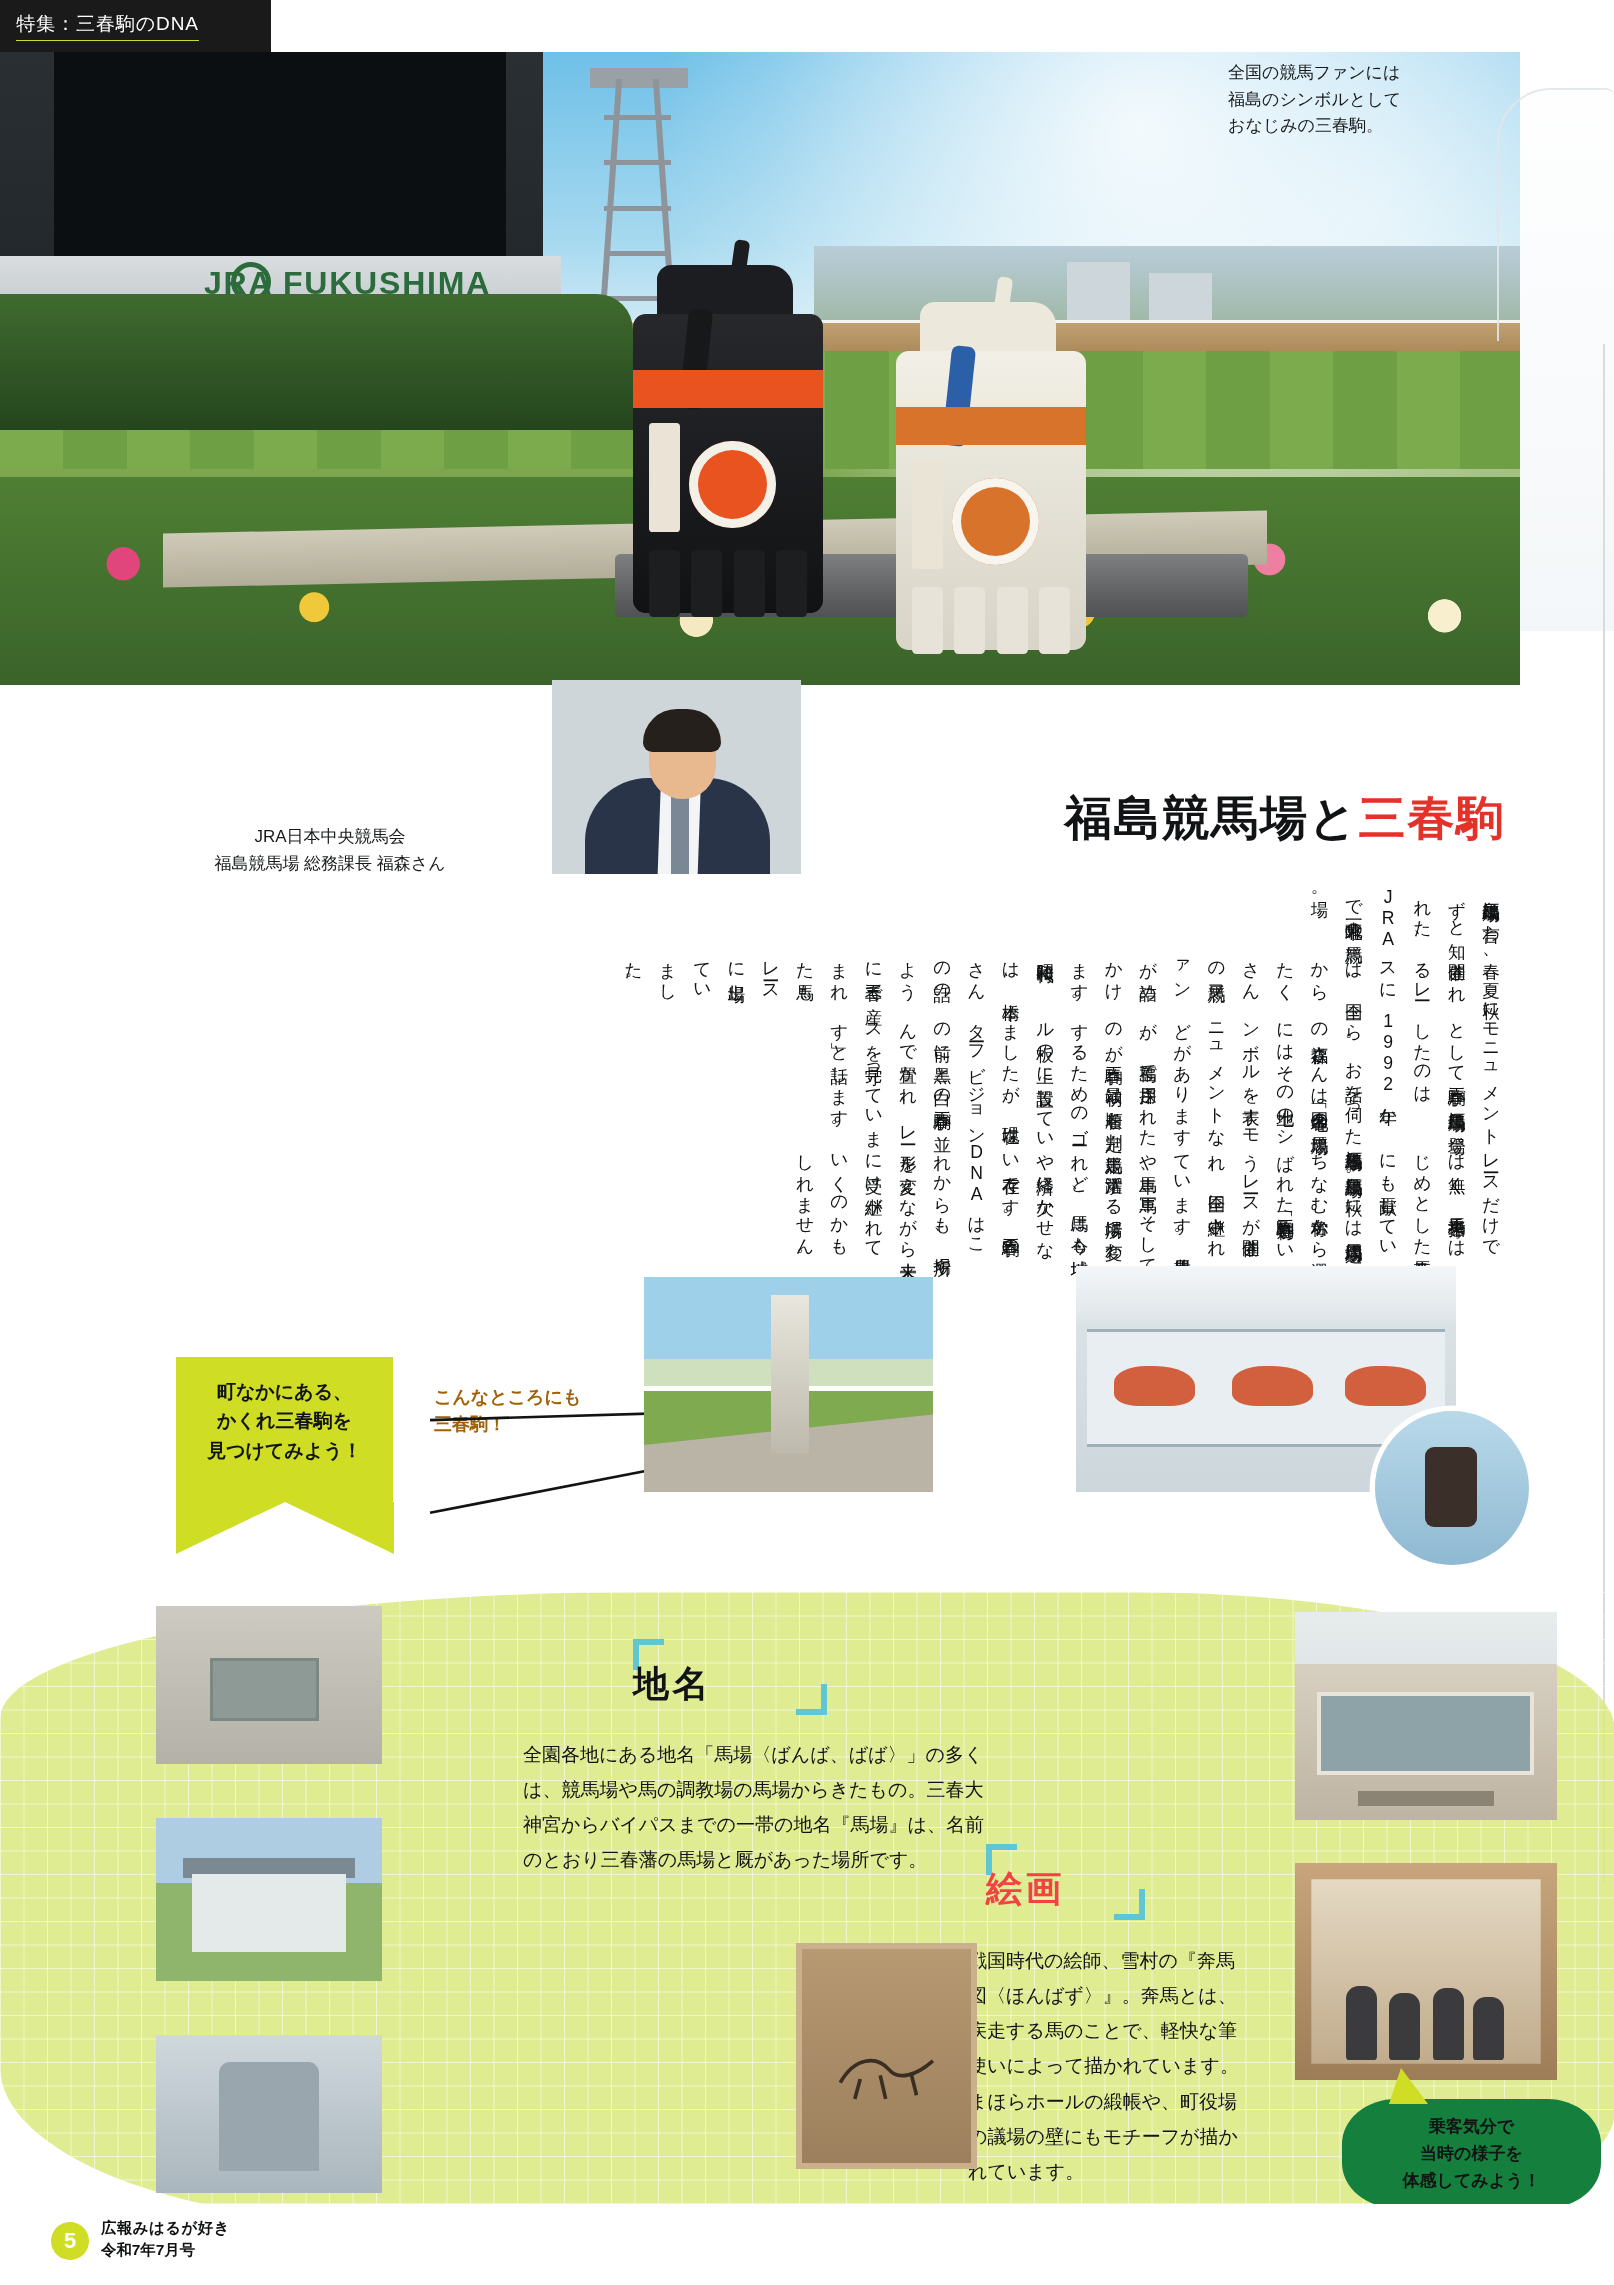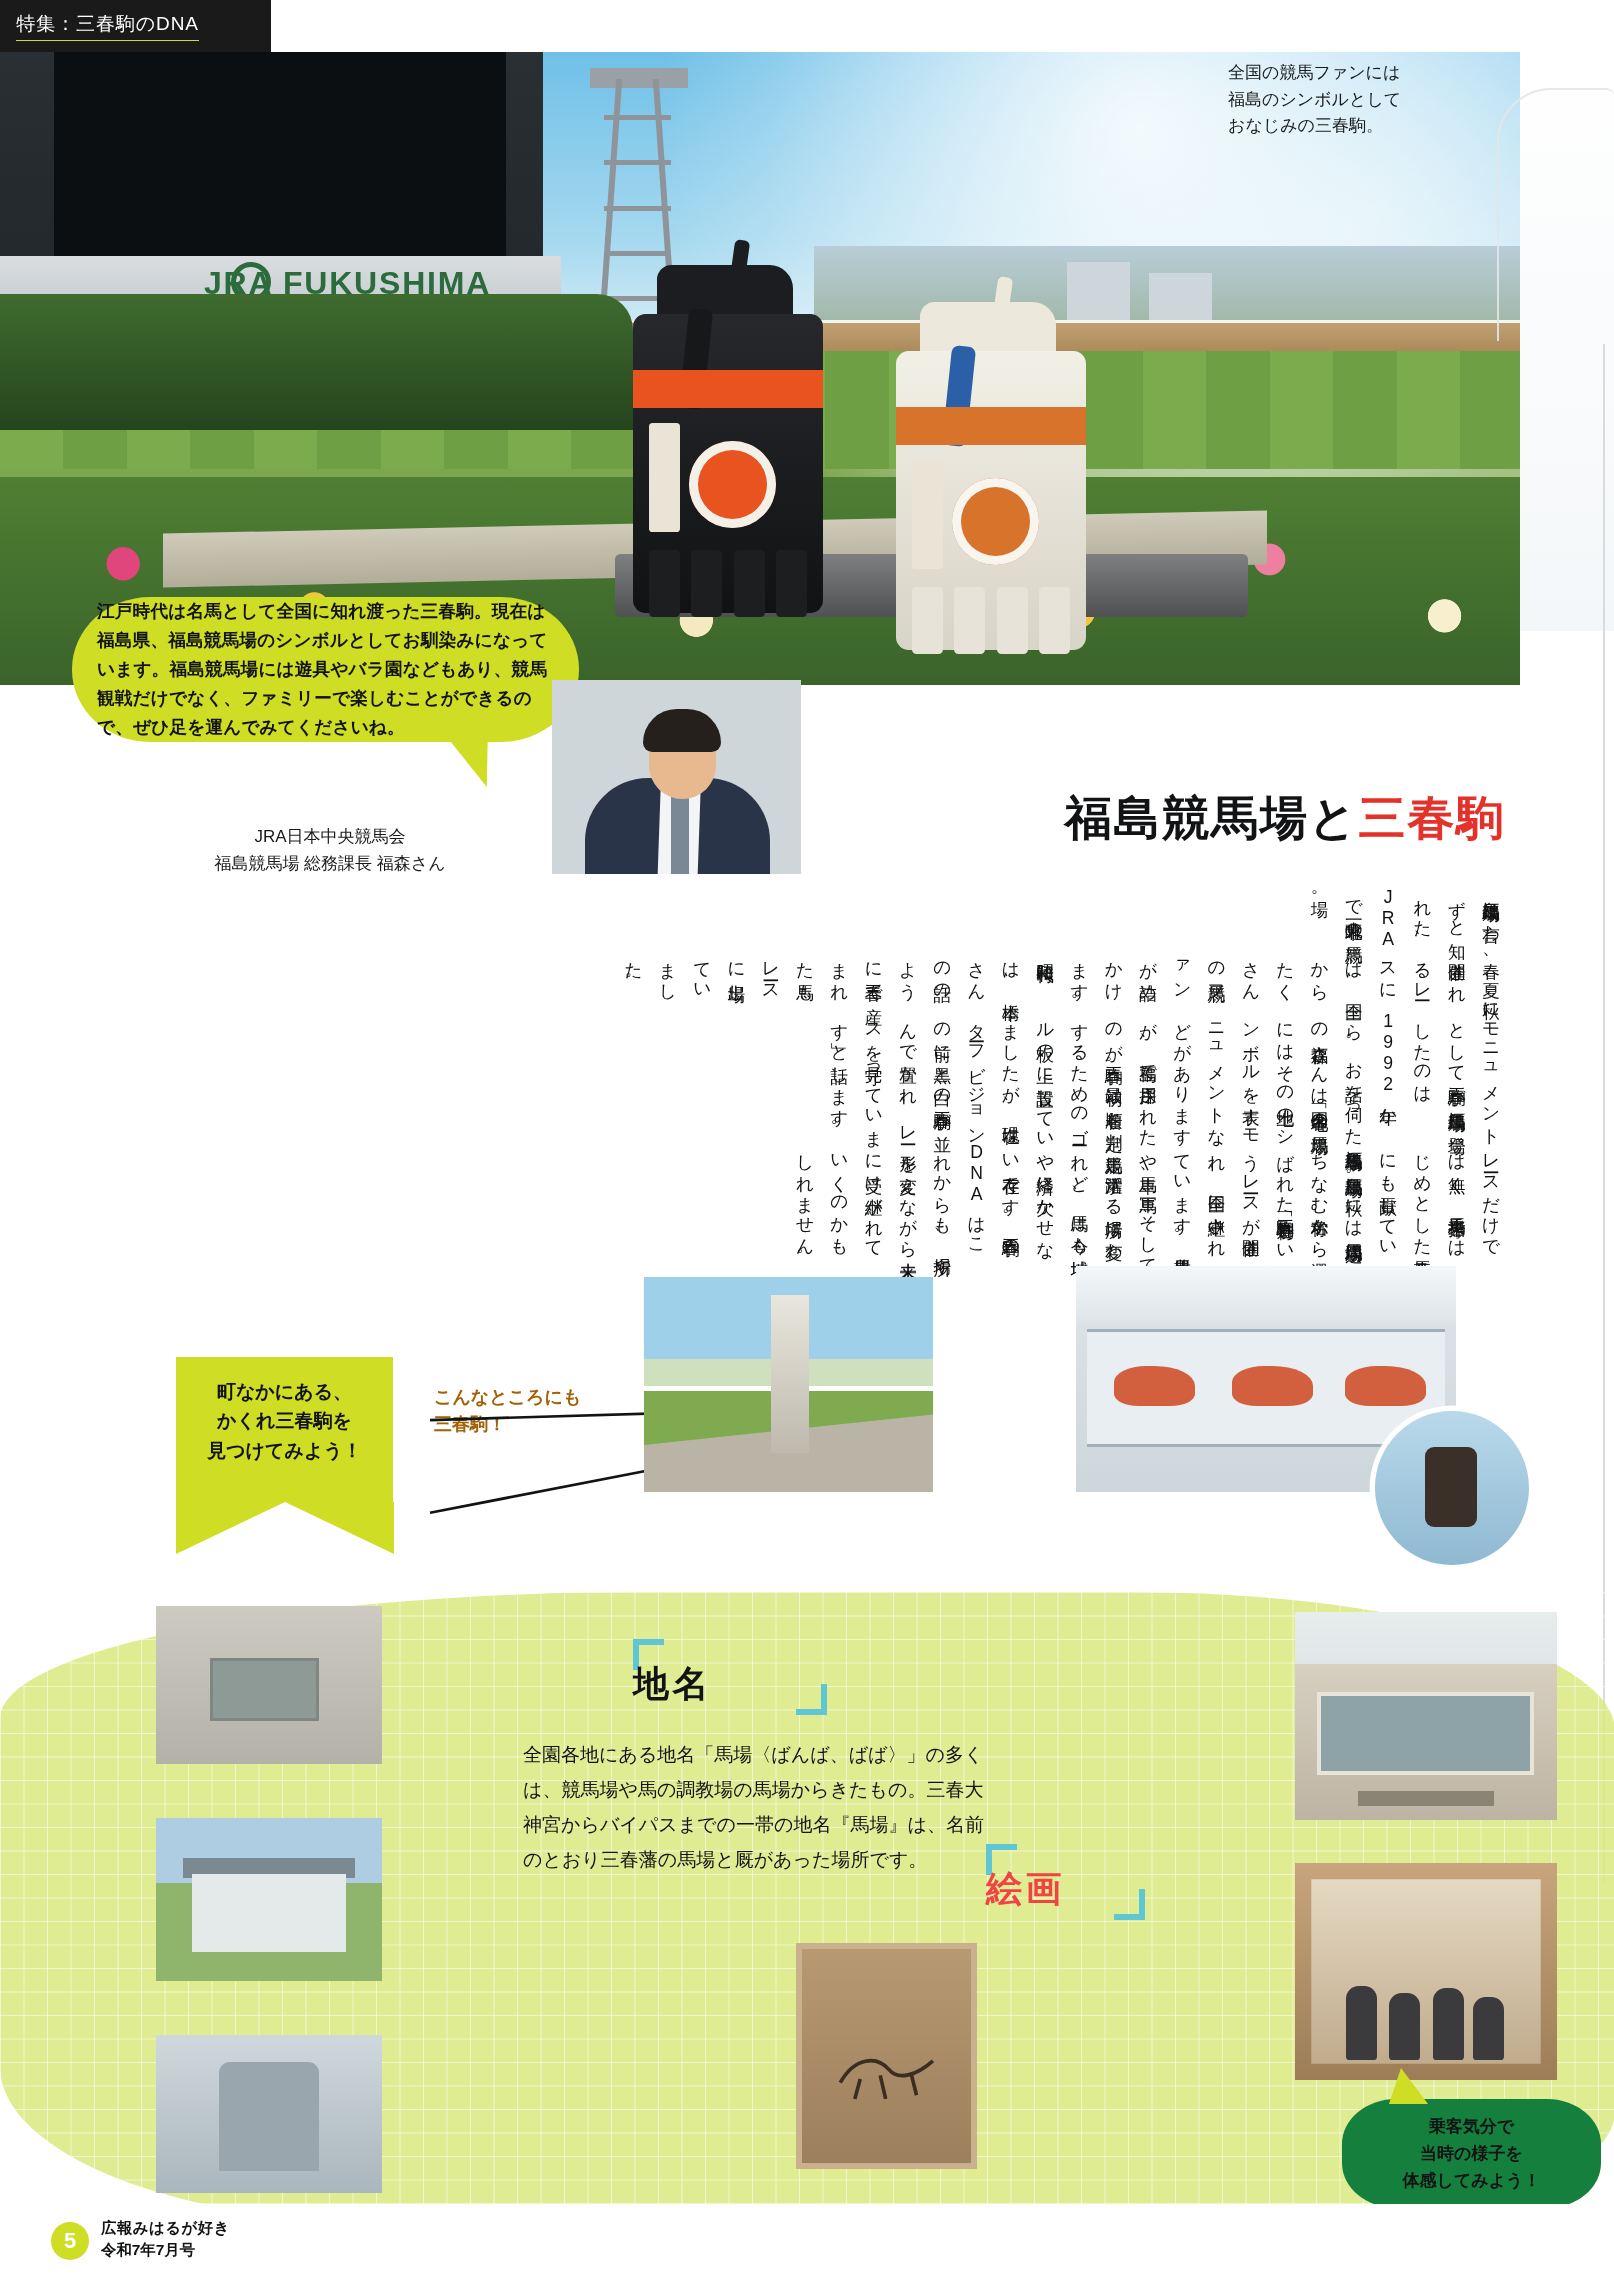--- a/index.html
+++ b/index.html
@@ -505,24 +505,20 @@
     <div class="sketch"></div>
   </div>
   <div class="page-rule"></div>
 
   <div class="cap-topright" style="white-space:pre-line">
     <span>全国の競馬ファンには
 福島のシンボルとして
 おなじみの三春駒。</span>
   </div>
 
-  <div class="bubble-green">
-    <p>江戸時代は名馬として全国に知れ渡った三春駒。現在は福島県、福島競馬場のシンボルとしてお馴染みになっています。福島競馬場には遊具やバラ園などもあり、競馬観戦だけでなく、ファミリーで楽しむことができるので、ぜひ足を運んでみてくださいね。</p>
-    <span class="tail"></span>
-  </div>
 
   <div class="photo portrait">
     <div class="suit"></div>
     <div class="shirt"></div>
     <div class="tie"></div>
     <div class="face"></div>
     <div class="hair"></div>
   </div>
   <div class="cap-portrait" style="white-space:pre-line">
     <span>JRA日本中央競馬会
@@ -590,20 +586,21 @@
   </div>
 
   <div class="q-open"></div>
   <div class="sec-chimei-title">地名</div>
   <div class="q-close"></div>
   <div class="sec-chimei-body">全園各地にある地名「馬場〈ばんば、ばば〉」の多くは、競馬場や馬の調教場の馬場からきたもの。三春大神宮からバイパスまでの一帯の地名『馬場』は、名前のとおり三春藩の馬場と厩があった場所です。</div>
 
   <div class="q-open2"></div>
   <div class="sec-kaiga-title">絵画</div>
   <div class="q-close2"></div>
+  <div class="sec-kaiga-body">戦国時代の絵師、雪村の『奔馬図〈ほんばず〉』。奔馬とは、疾走する馬のことで、軽快な筆使いによって描かれています。まほらホールの緞帳や、町役場の議場の壁にもモチーフが描かれています。</div>
 
   <div class="photo p-paint">
     <div class="horse-ink">
       <svg viewBox="0 0 120 70" aria-hidden="true">
         <path d="M8 48 C24 20 48 18 62 34 C72 46 92 40 110 24" stroke="#3a2d22" stroke-width="4" fill="none"></path>
         <path d="M30 44 L24 66 M52 40 L58 66 M86 38 L92 62" stroke="#3a2d22" stroke-width="4" fill="none"></path>
       </svg>
     </div>
   </div>
   <div class="cap-paint" style="white-space:pre-line">

